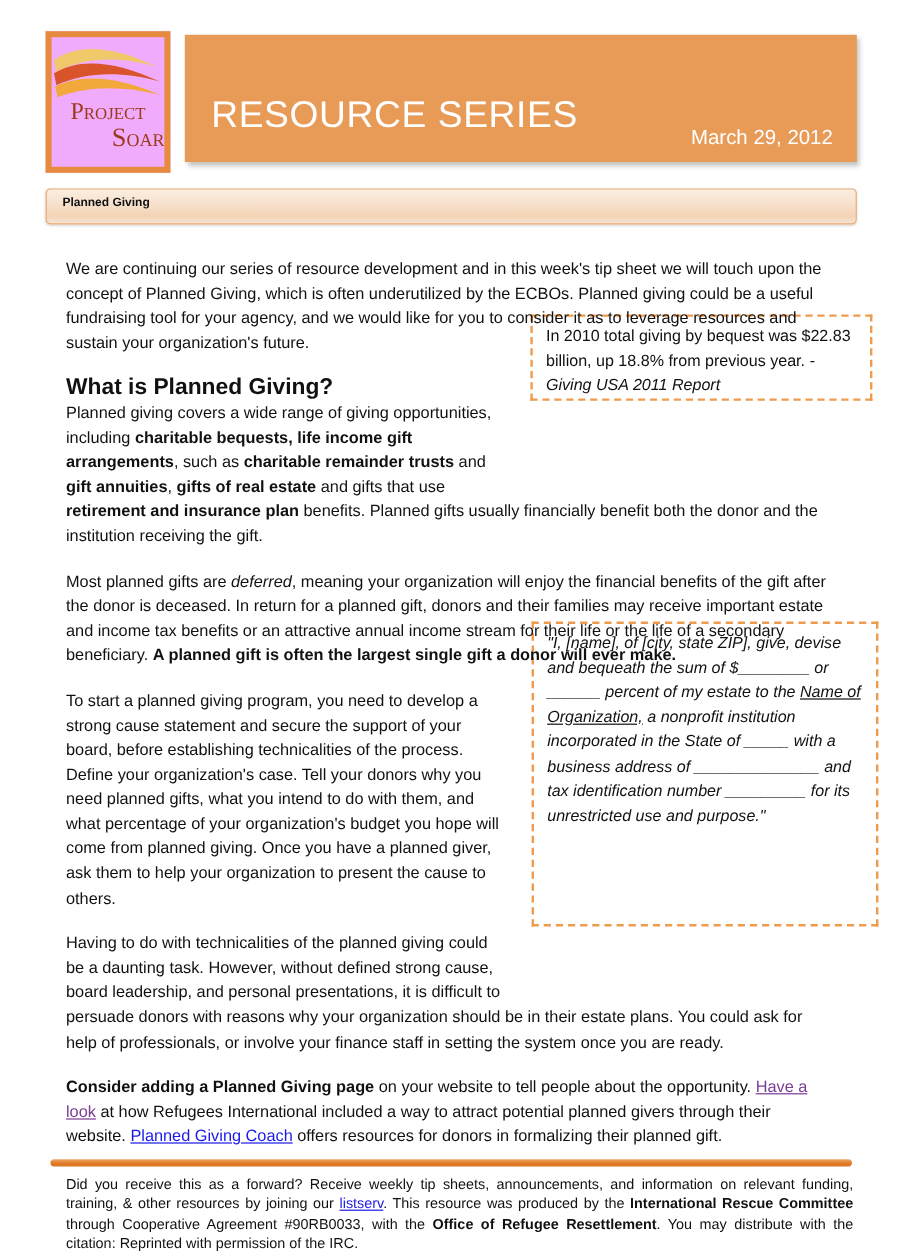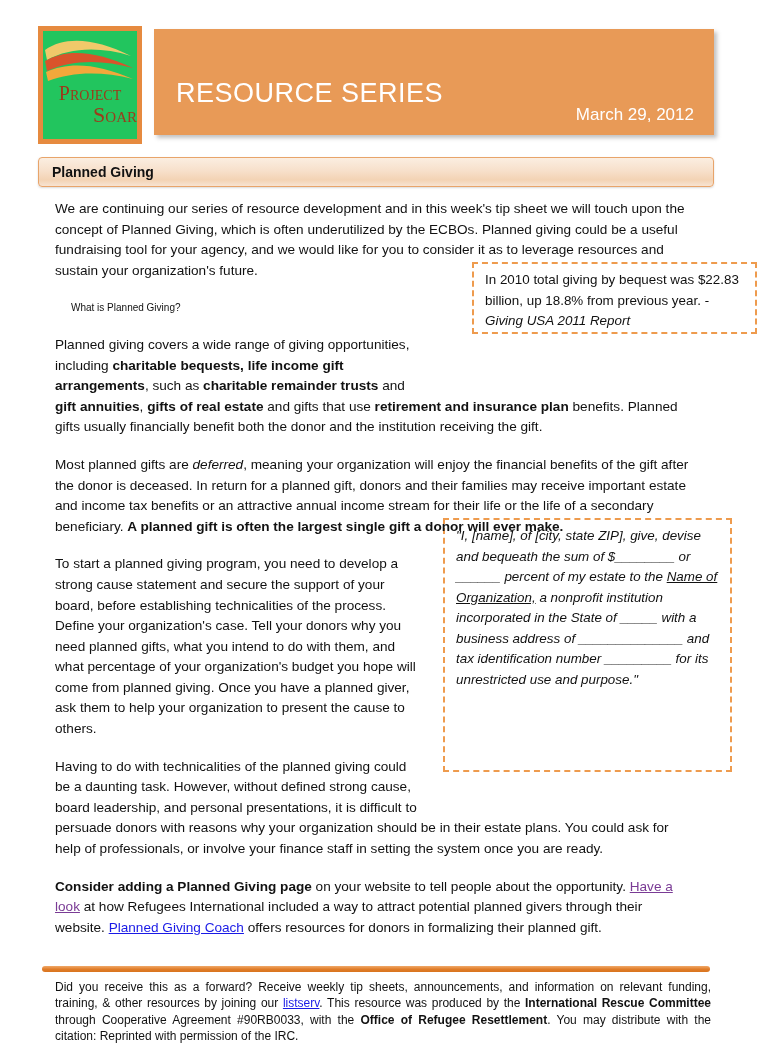--- a/index.html
+++ b/index.html
@@ -24,21 +24,21 @@
     width: 676px;
     height: 118px;
   }
   .logo-box {
     position: absolute;
     left: 0;
     top: 0;
     width: 104px;
     height: 118px;
     border: 5px solid #E68A3F;
-    background: #22c55e;
+    background: #f0abfc;
     box-sizing: border-box;
     overflow: hidden;
   }
   .logo-waves {
     position: absolute;
     left: 0;
     top: 3px;
     width: 94px;
     height: 52px;
   }
@@ -73,21 +73,21 @@
     top: 3px;
     width: 560px;
     height: 106px;
     background: #E89A57;
     box-shadow: 3px 3px 4px rgba(120,120,120,0.45);
   }
   .banner-title {
     position: absolute;
     left: 22px;
     top: 49px;
-    font-size: 27px;
+    font-size: 31px;
     letter-spacing: 0.5px;
     color: #ffffff;
     font-weight: 400;
   }
   .banner-date {
     position: absolute;
     right: 20px;
     top: 76px;
     font-size: 17px;
     color: #ffffff;
@@ -104,43 +104,43 @@
     box-sizing: border-box;
     border: 1px solid #E8A46A;
     border-radius: 4px;
     background: linear-gradient(to bottom, #FBEEE1 0%, #F7E0CB 45%, #F3D3B4 78%, #F7E3D2 100%);
     box-shadow: 0 1px 2px rgba(150,150,150,0.35);
   }
   .section-bar-label {
     position: absolute;
     left: 13px;
     top: 6px;
-    font-size: 14px;
+    font-size: 10px;
     font-weight: bold;
     color: #111111;
   }
 
   
   .content {
     position: absolute;
     left: 55px;
-    top: 199px;
+    top: 214px;
     width: 636px;
     font-size: 13.6px;
     line-height: 20.6px;
     color: #111111;
   }
   .para { margin: 0 0 17px 0; }
   .para.tight { margin-bottom: 0; }
   .b { font-weight: bold; margin-top: 47px; }
   .i { font-style: italic; }
   h3.qhead {
-    margin: 16px;
-    font-size: 10px;
-    font-weight: normal;
+    margin: 0;
+    font-size: 19px;
+    font-weight: bold;
     line-height: 20.6px;
   }
   .link-visited {
     color: #7A3B95;
     text-decoration: underline;
   }
   .link-blue {
     color: #1A1AE6;
     text-decoration: underline;
   }
@@ -177,21 +177,21 @@
     left: 7px;
     top: 7px;
     right: -7px;
     bottom: -7px;
     background: #BFBFBF;
     z-index: -1;
   }
   .callout-inner { padding: 6px 10px 7px 11px; }
 
   #callout-stat {
-    left: 472px;
+    left: 442px;
     top: 262px;
     width: 285px;
     height: 72px;
   }
   #callout-bequest {
     left: 443px;
     top: 518px;
     width: 289px;
     height: 254px;
   }

